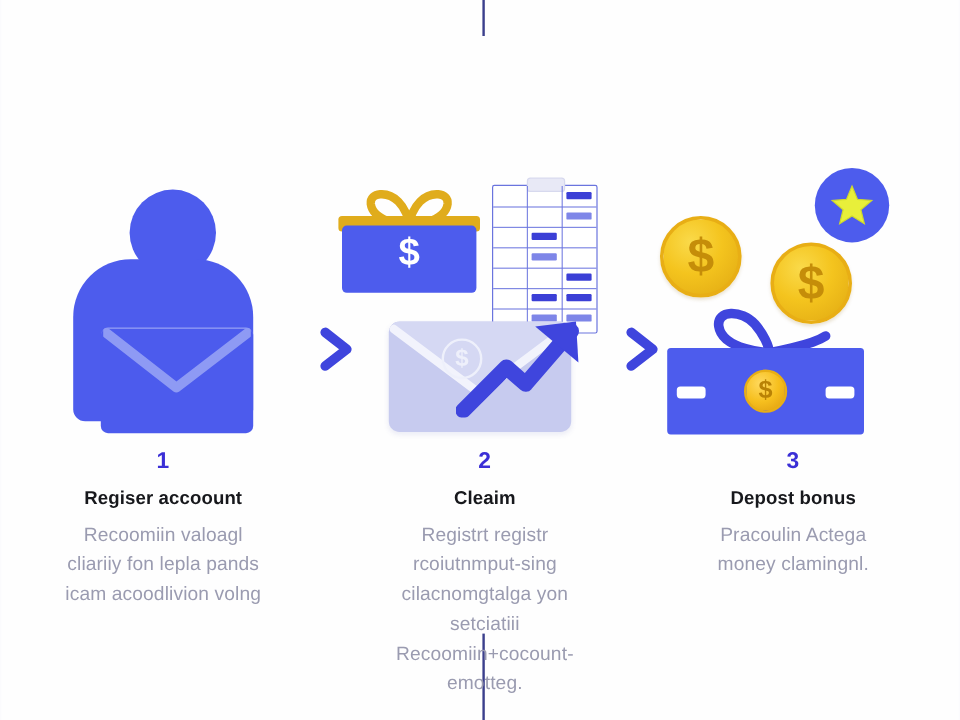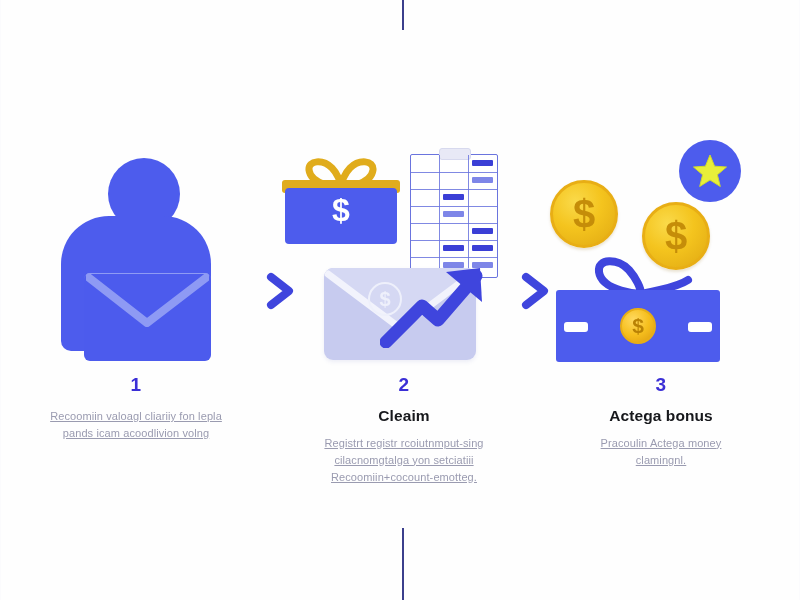--- a/index.html
+++ b/index.html
@@ -34,22 +34,22 @@
   .cap{position:relative;}
   .step-num{
     font-size:19px;font-weight:700;color:#3b2fd6;
     letter-spacing:.5px;line-height:1;margin-bottom:14px;
   }
   .step-title{
     font-size:15.5px;font-weight:700;color:#17181c;
     line-height:1;margin-bottom:11px;letter-spacing:.1px;
   }
   .step-desc{
-    font-size:11px;color:#9a9bb0;line-height:1.55;
-    width:182px;margin:0 auto;letter-spacing:.1px;text-decoration:underline;
+    font-size:16px;color:#9a9bb0;line-height:1.55;
+    width:182px;margin:0 auto;letter-spacing:.1px;
   }
   .col.c2 .step-desc{width:196px;}
   .col.c3 .step-desc{width:172px;text-align:center;}
 
   
   .arrow{position:absolute;top:272px;width:72px;height:38px;}
   .arrow.a1{left:228px;}
   .arrow.a2{left:483px;}
 
   
@@ -178,20 +178,21 @@
         <div class="p-body"></div>
         <div class="p-env">
           <svg class="p-env-v" viewBox="0 0 123 60">
             <polyline points="2,4 61,50 121,4" fill="none" stroke="#8e9af4" stroke-width="8" stroke-linecap="round" stroke-linejoin="round"></polyline>
           </svg>
         </div>
       </div>
     </div>
     <div class="cap">
       <div class="step-num">1</div>
+      <div class="step-title">Regiser accoount</div>
       <div class="step-desc">Recoomiin valoagl cliariiy fon lepla pands icam acoodlivion volng</div>
     </div>
   </div>
 
   <svg class="arrow a1" viewBox="0 0 72 38">
     <defs>
       <linearGradient id="ag1" x1="0" y1="0" x2="1" y2="0">
         <stop offset="0%" stop-color="#4d5ced" stop-opacity="0"></stop>
         <stop offset="55%" stop-color="#4d5ced" stop-opacity="1"></stop>
         <stop offset="100%" stop-color="#3b3fd6" stop-opacity="1"></stop>
@@ -283,18 +284,18 @@
       </svg>
 
       <div class="note">
         <div class="note-slot l"></div>
         <div class="note-slot r"></div>
         <div class="note-coin">$</div>
       </div>
     </div>
     <div class="cap">
       <div class="step-num">3</div>
-      <div class="step-title">Actega bonus</div>
+      <div class="step-title">Depost bonus</div>
       <div class="step-desc">Pracoulin Actega money clamingnl.</div>
     </div>
   </div>
 
 </div>
 
 </body></html>

